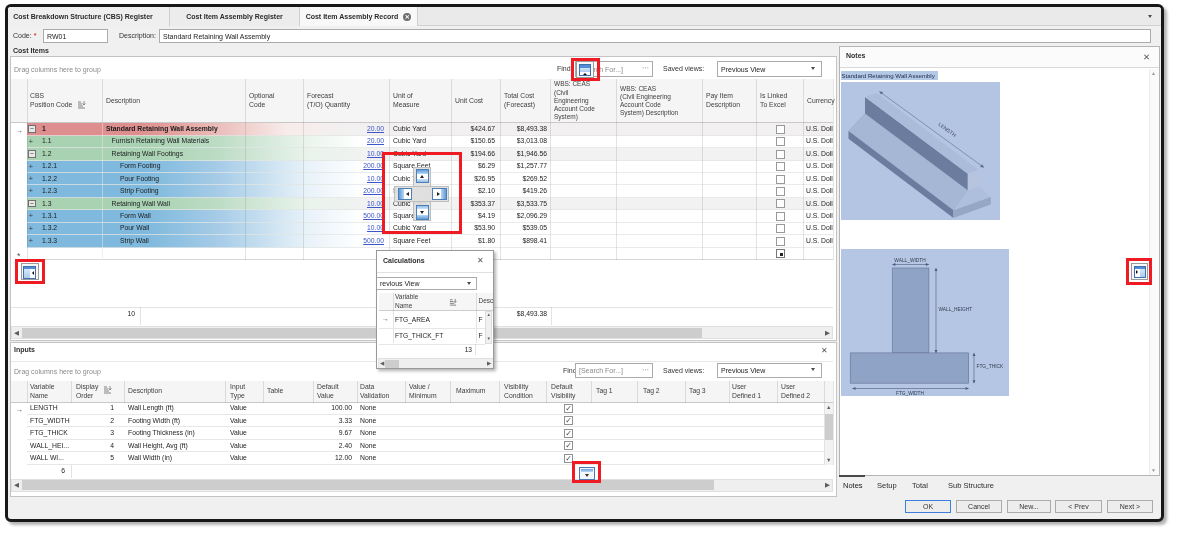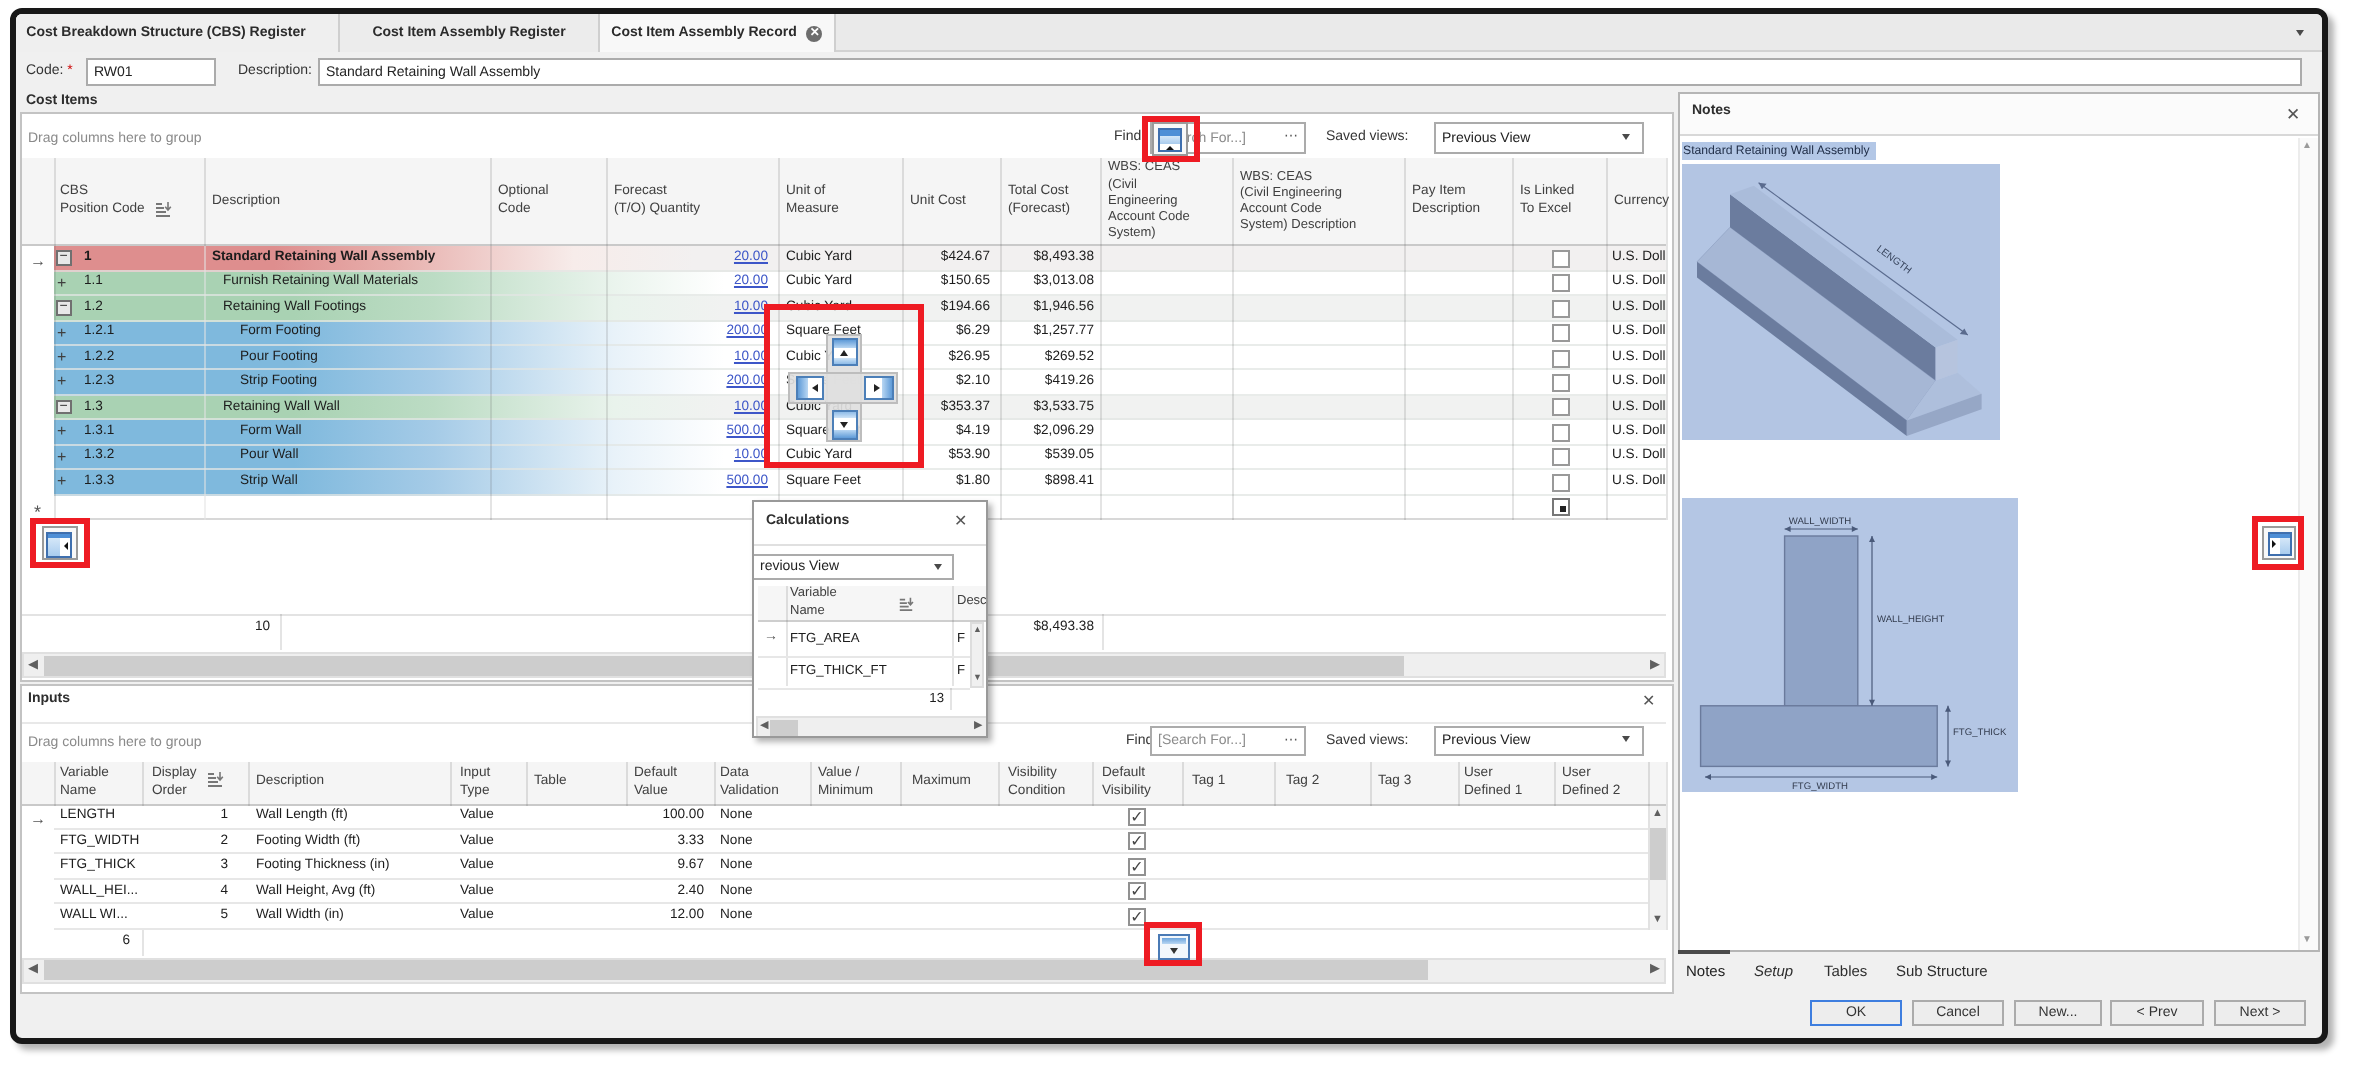--- a/index.html
+++ b/index.html
@@ -408,22 +408,22 @@
 <text x="69" y="145.5" text-anchor="middle" font-size="4.8px" fill="#333c4e" font-family="Liberation Sans, sans-serif">FTG_WIDTH</text>
 </svg>
 <div style="position:absolute;left:1141px;top:62px;width:10px;height:406px;background:#fafafa;border-left:1px solid #ececec;"></div>
 <div class="sarr" style="left:1143px;top:64px;font-size:5px;color:#9a9a9a;">▲</div>
 <div class="sarr" style="left:1143px;top:461px;font-size:5px;color:#9a9a9a;">▼</div>
 </div>
 
 <div id="bottombar">
 <div style="position:absolute;left:831px;top:468px;width:26px;height:1.5px;background:#4a4a4a;"></div>
 <div class="bht" style="left:835px;top:474px;color:#222;">Notes</div>
-<div class="bht" style="left:869px;top:474px;font-style:italic;">Setup</div>
-<div class="bht" style="left:904px;top:474px;">Tables</div>
+<div class="bht" style="left:869px;top:474px;">Setup</div>
+<div class="bht" style="left:904px;top:474px;">Total</div>
 <div class="bht" style="left:940px;top:474px;">Sub Structure</div>
 <div class="btn" style="left:897px;top:493px;border:1px solid #3e7edf;">OK</div>
 <div class="btn" style="left:948px;top:493px;">Cancel</div>
 <div class="btn" style="left:999px;top:493px;width:44px;">New...</div>
 <div class="btn" style="left:1047px;top:493px;width:47px;">&lt; Prev</div>
 <div class="btn" style="left:1099px;top:493px;">Next &gt;</div>
 </div>
 
 <div id="overlays">
 

